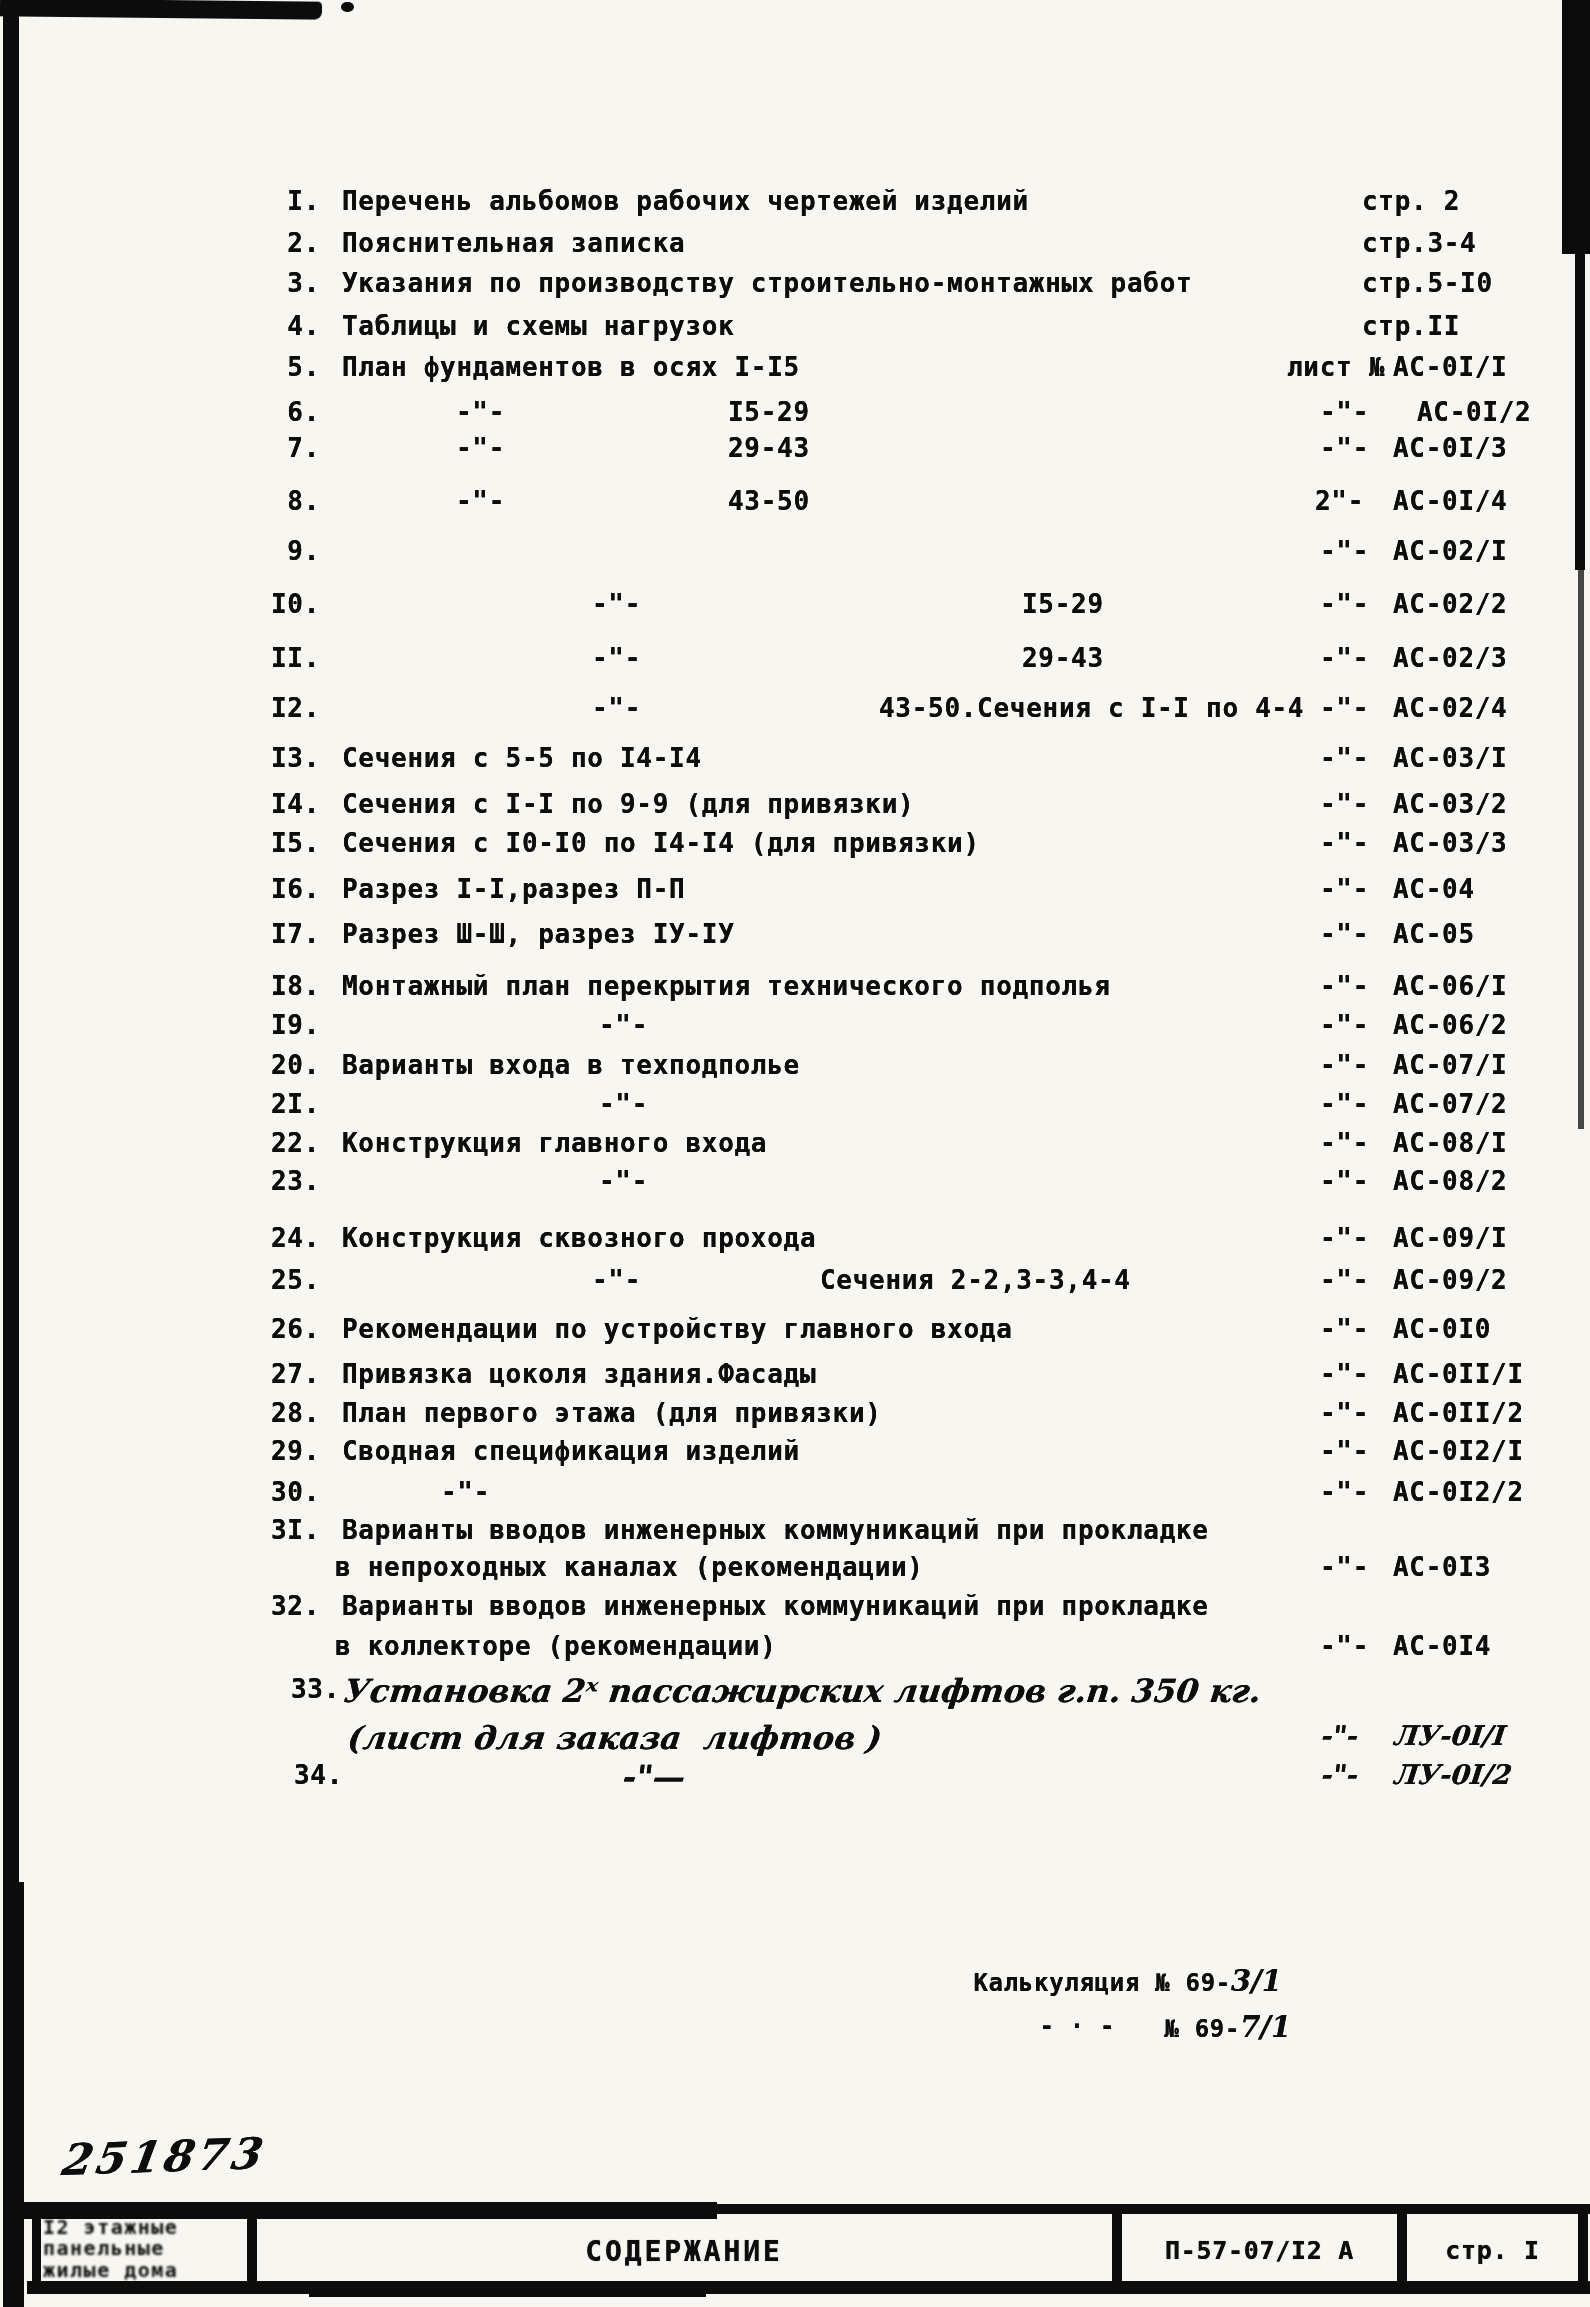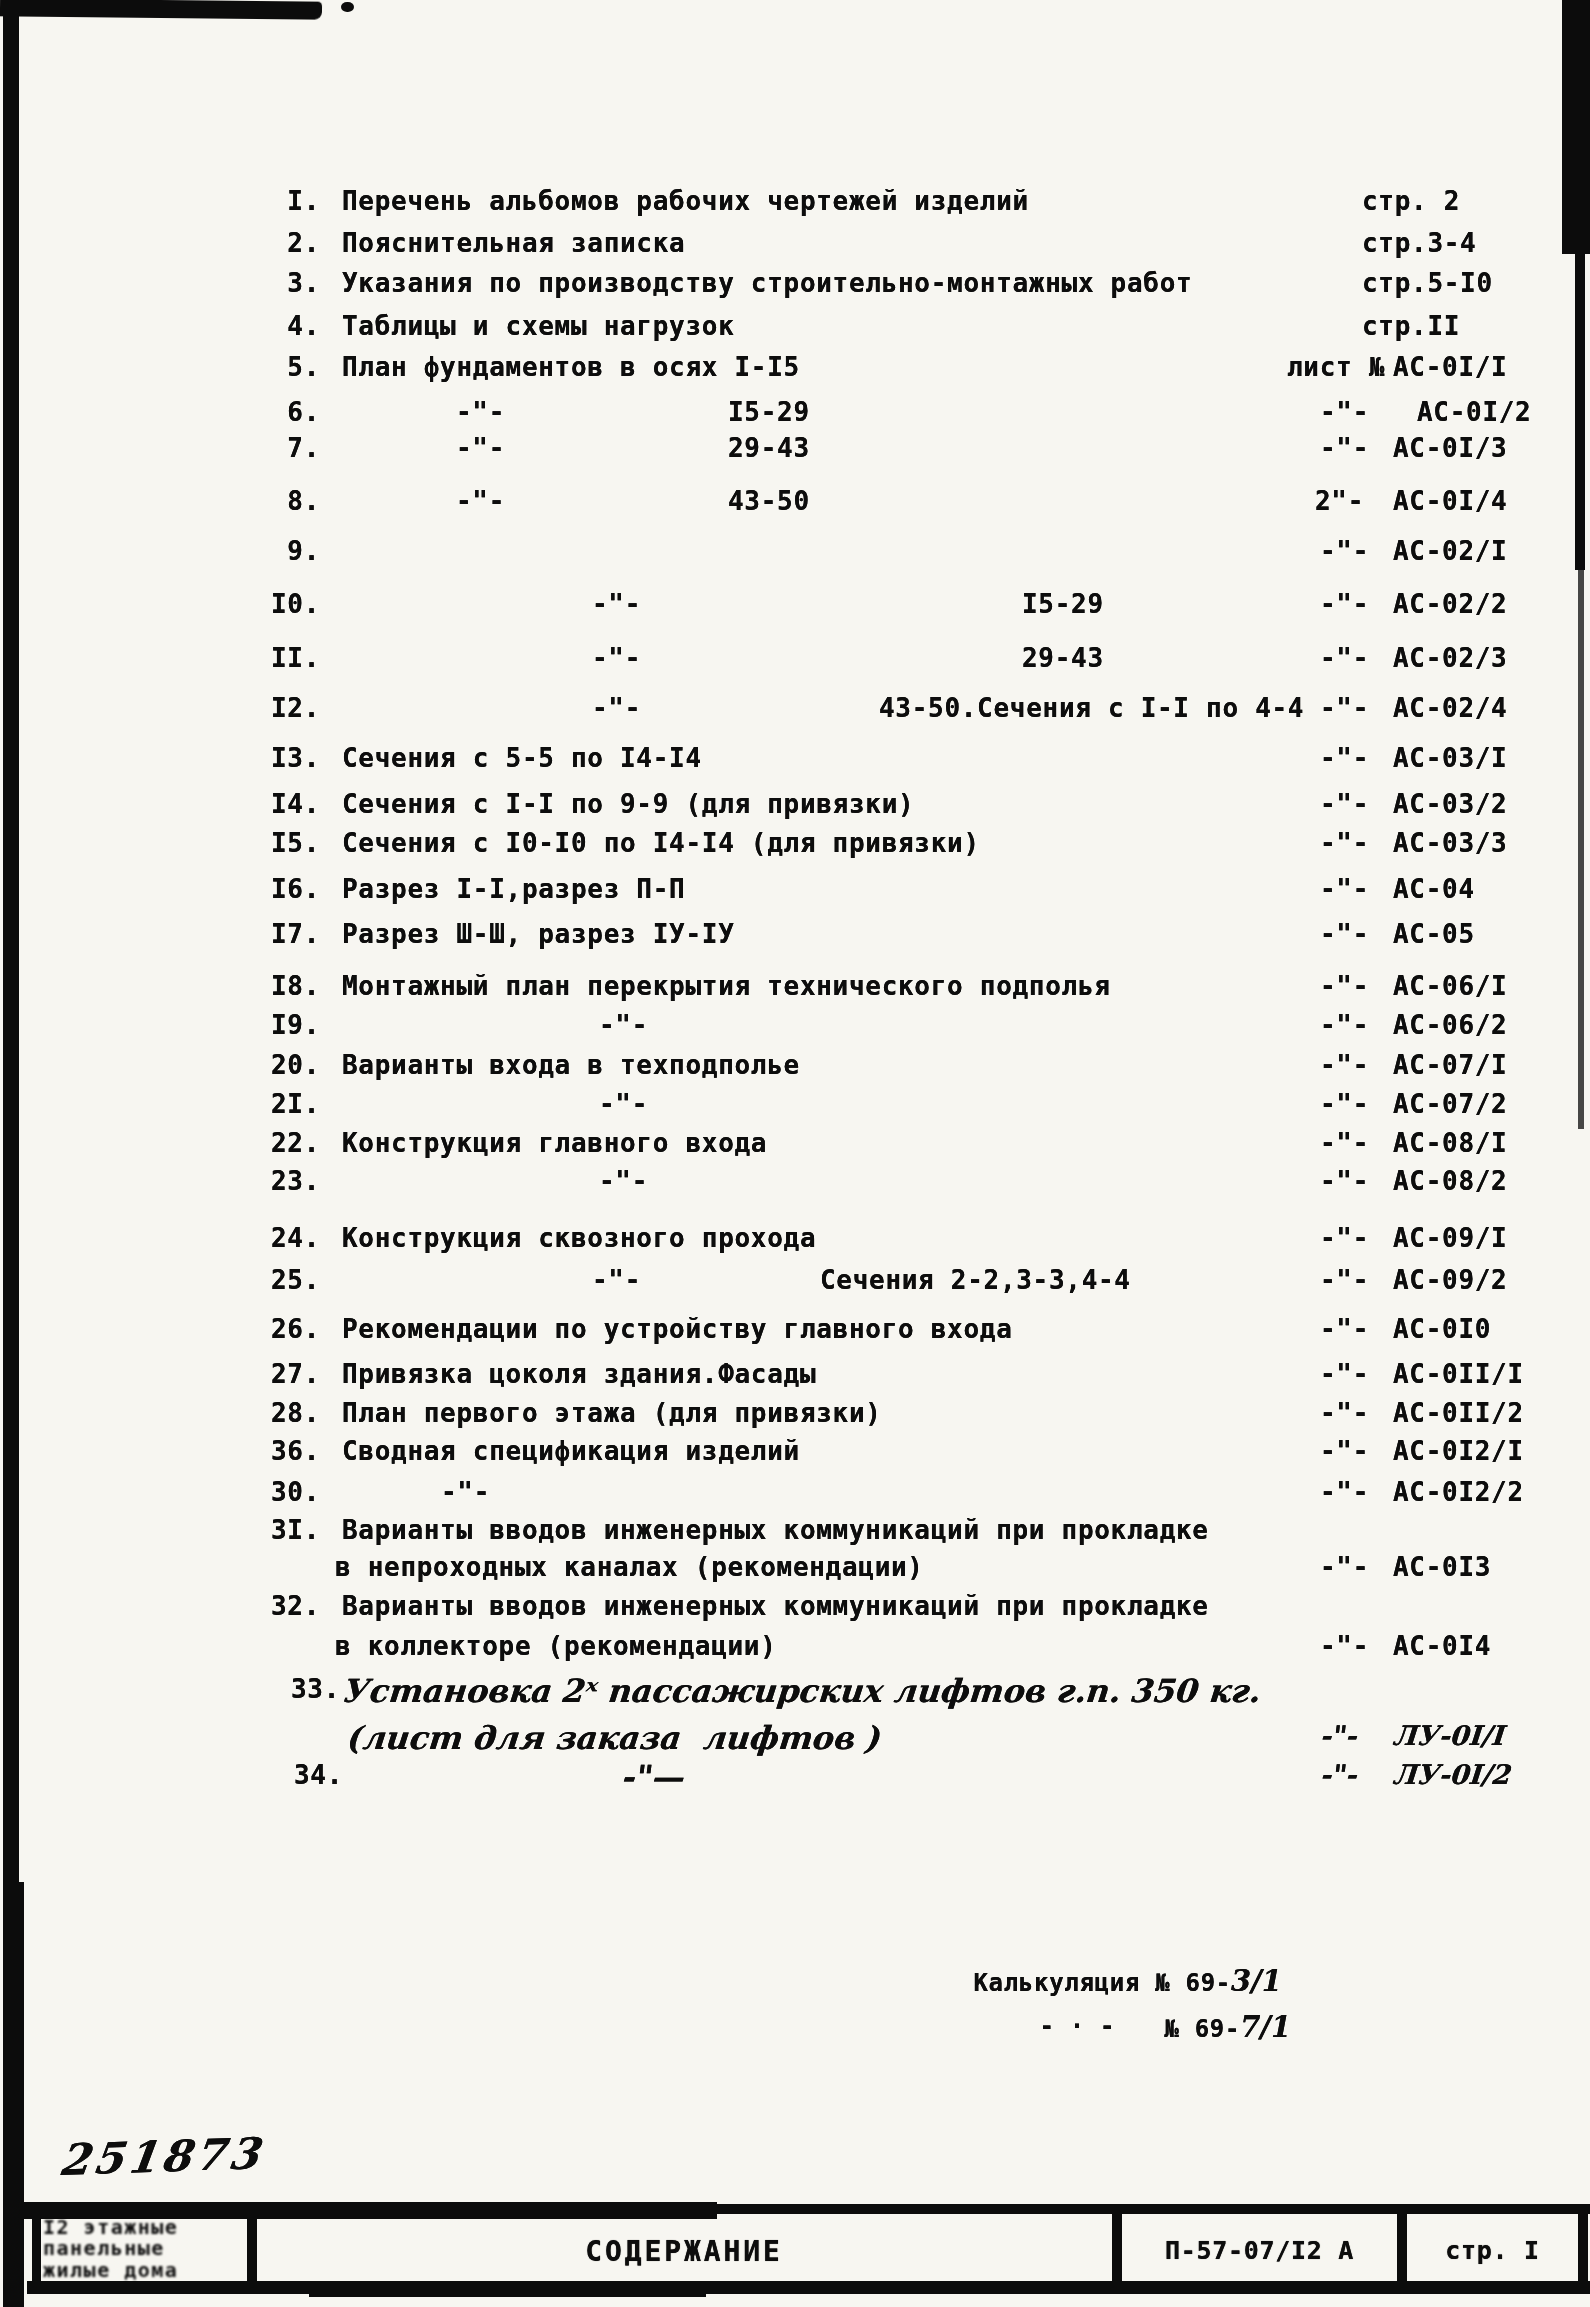--- a/index.html
+++ b/index.html
@@ -275,21 +275,21 @@
       </div>
       <div class="toc-row" style="top: 1399px;">
         <span class="typed num" style="left: 206px; width: 114px;">28.</span>
         <span class="typed" style="left: 342px;">План первого этажа (для привязки)</span>
       </div>
       <div class="toc-row" style="top: 1437px;">
         <span class="typed" style="left: 1320px;">-"-</span>
         <span class="typed" style="left: 1393px;">АС-0I2/I</span>
       </div>
       <div class="toc-row" style="top: 1437px;">
-        <span class="typed num" style="left: 206px; width: 114px;">36.</span>
+        <span class="typed num" style="left: 206px; width: 114px;">29.</span>
         <span class="typed" style="left: 342px;">Сводная спецификация изделий</span>
       </div>
       <div class="toc-row" style="top: 1478px;">
         <span class="typed" style="left: 1320px;">-"-</span>
         <span class="typed" style="left: 1393px;">АС-0I2/2</span>
       </div>
       <div class="toc-row" style="top: 1478px;">
         <span class="typed num" style="left: 206px; width: 114px;">30.</span>
         <span class="typed" style="left: 441px;">-"-</span>
       </div>

